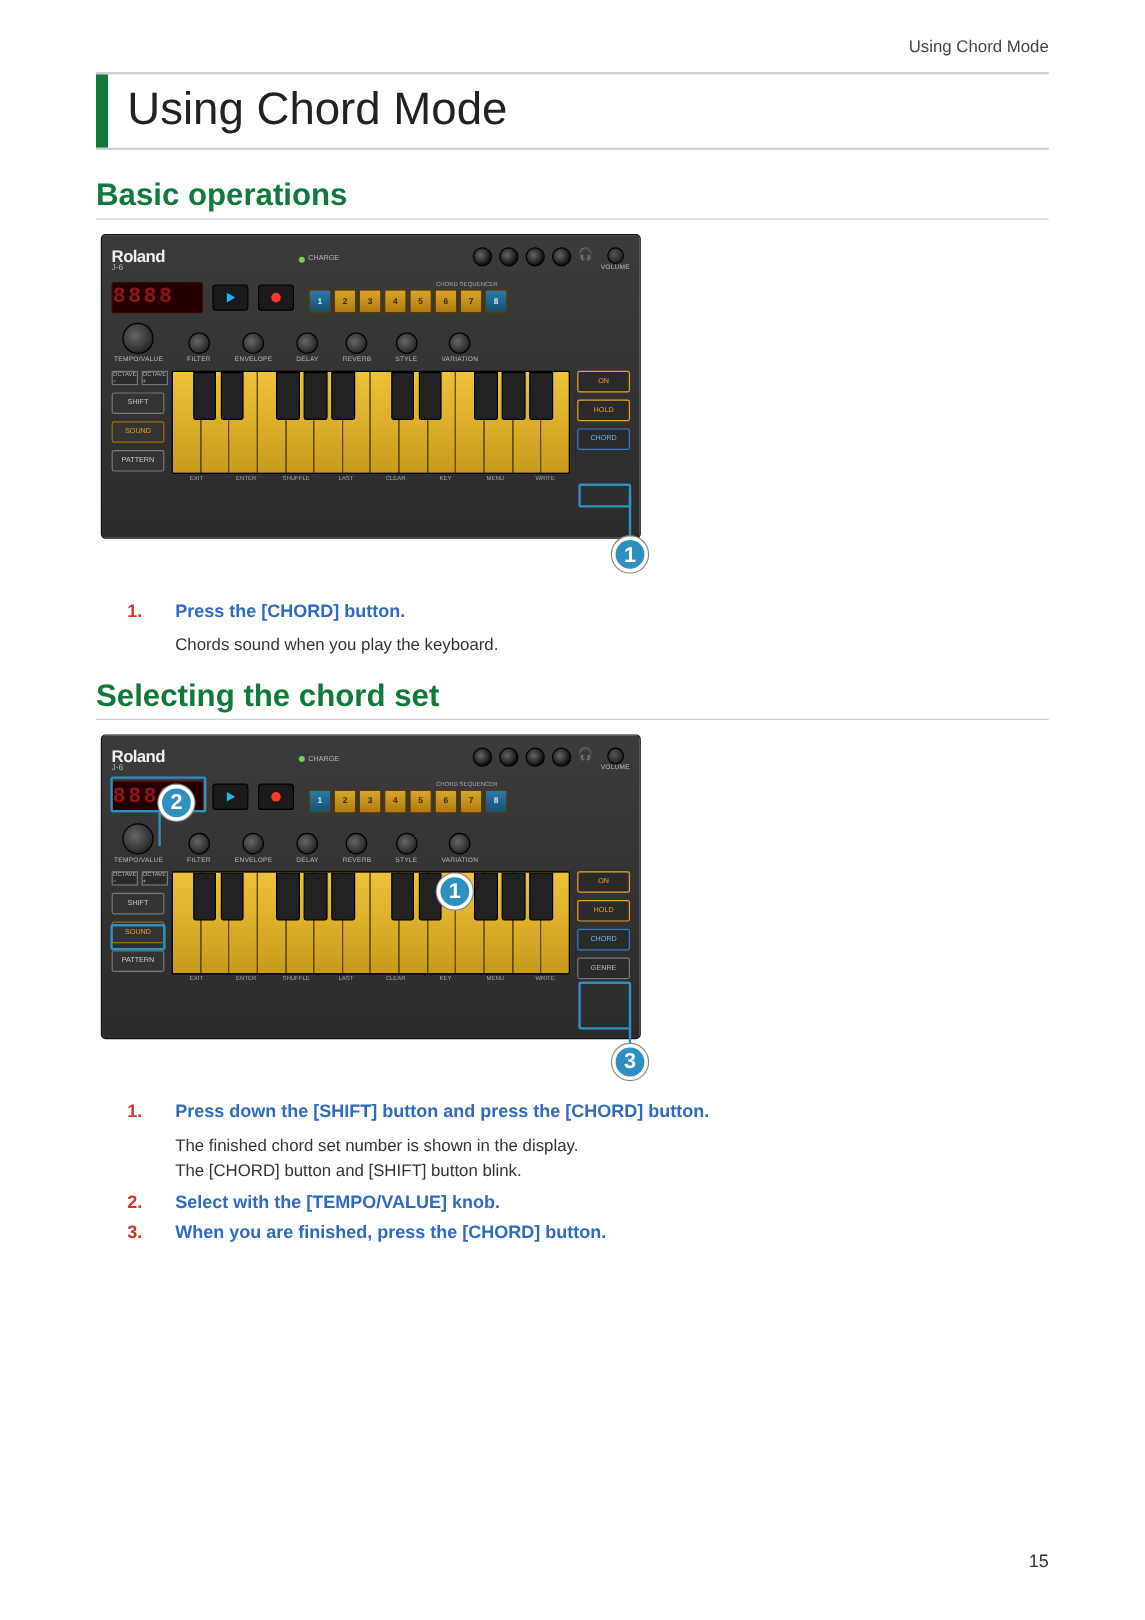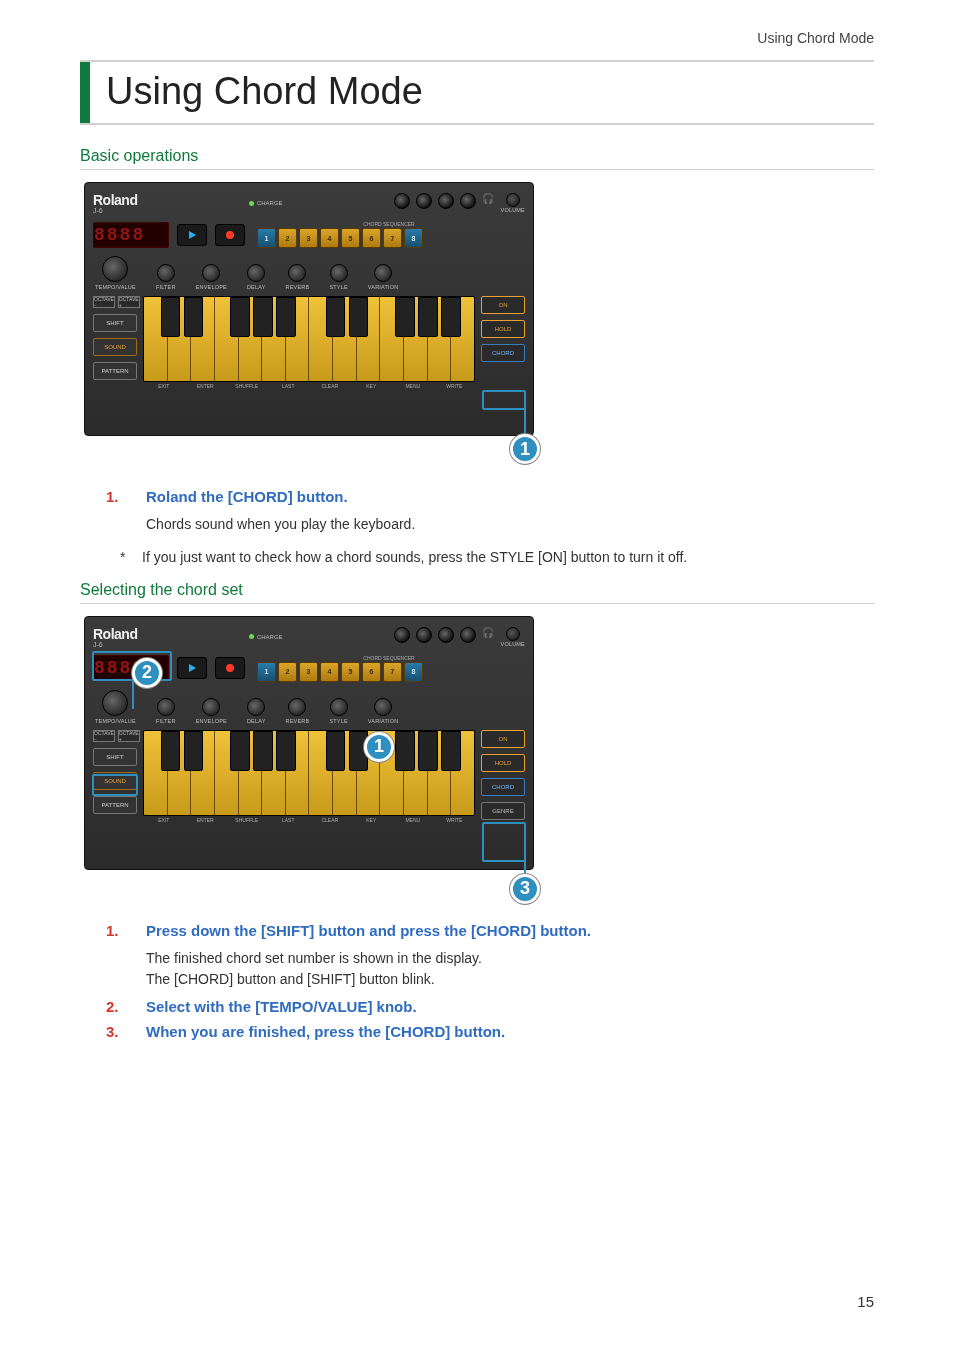--- a/index.html
+++ b/index.html
@@ -2,21 +2,21 @@
 <html><head>
 <meta charset="utf-8">
 <style>
   * { box-sizing: border-box; margin: 0; padding: 0; }
   html, body { width: 954px; height: 1350px; background: #ffffff; font-family: "Segoe UI", "Helvetica Neue", Arial, sans-serif; color: #2a2a2a; }
   .page { position: relative; width: 954px; height: 1350px; padding: 30px 80px 40px 80px; }
   .running-head { text-align: right; font-size: 14px; color: #444; margin-bottom: 14px; }
   .title-bar { border-top: 2px solid #d0d0d0; border-bottom: 2px solid #d0d0d0; padding: 0; display: flex; align-items: stretch; margin-bottom: 22px; }
   .title-bar .green { width: 10px; background: #0f7a3b; }
   .title-bar h1 { font-size: 38px; font-weight: 400; padding: 8px 16px 10px 16px; color: #222; }
-  .section-head { color: #0f7a3b; font-size: 16px; font-weight: 400; border-bottom: 1px solid #cfcfcf; padding-bottom: 4px; margin-bottom: 12px; }
+  .section-head { color: #0f7a3b; font-size: 26px; font-weight: 700; border-bottom: 1px solid #cfcfcf; padding-bottom: 4px; margin-bottom: 12px; }
   .step { display: flex; margin: 8px 0 4px 26px; }
   .step .num { color: #d7352c; font-weight: 700; width: 40px; font-size: 15px; }
   .step .txt { color: #2f6cc0; font-weight: 700; font-size: 15px; }
   .plain { margin-left: 66px; font-size: 14px; margin-top: 10px; color: #333; line-height: 1.4; }
   .star-note { margin-left: 40px; font-size: 14px; margin-top: 14px; color: #333; }
   .star-note .ast { display: inline-block; width: 22px; }
   .page-num { position: absolute; bottom: 40px; right: 80px; font-size: 15px; color: #333; }
 
   
   .device-wrap { position: relative; width: 480px; height: 288px; margin: 4px 0 18px 4px; }
@@ -243,26 +243,23 @@
       </div>
     </div>
 
     <div class="call-box" style="left:398px; top:208px; width:44px; height:20px;"></div>
     <div class="call-line" style="left:440px; top:218px; width:2px; height:44px;"></div>
     <div class="callout" style="left:426px; top:252px;">1</div>
   </div>
 
   <div class="step">
     <div class="num">1.</div>
-    <div class="txt">Roland the [CHORD] button.</div>
+    <div class="txt">Press the [CHORD] button.</div>
   </div>
   <div class="plain">Chords sound when you play the keyboard.</div>
-  <div class="star-note">
-    <span class="ast">*</span><span>If you just want to check how a chord sounds, press the STYLE [ON] button to turn it off.</span>
-  </div>
 
   <div class="spacer"></div>
 
   <div class="section-head">Selecting the chord set</div>
 
   <div class="device-wrap">
     <div class="device">
       <div class="top-row">
         <div class="brand">
             <div>

